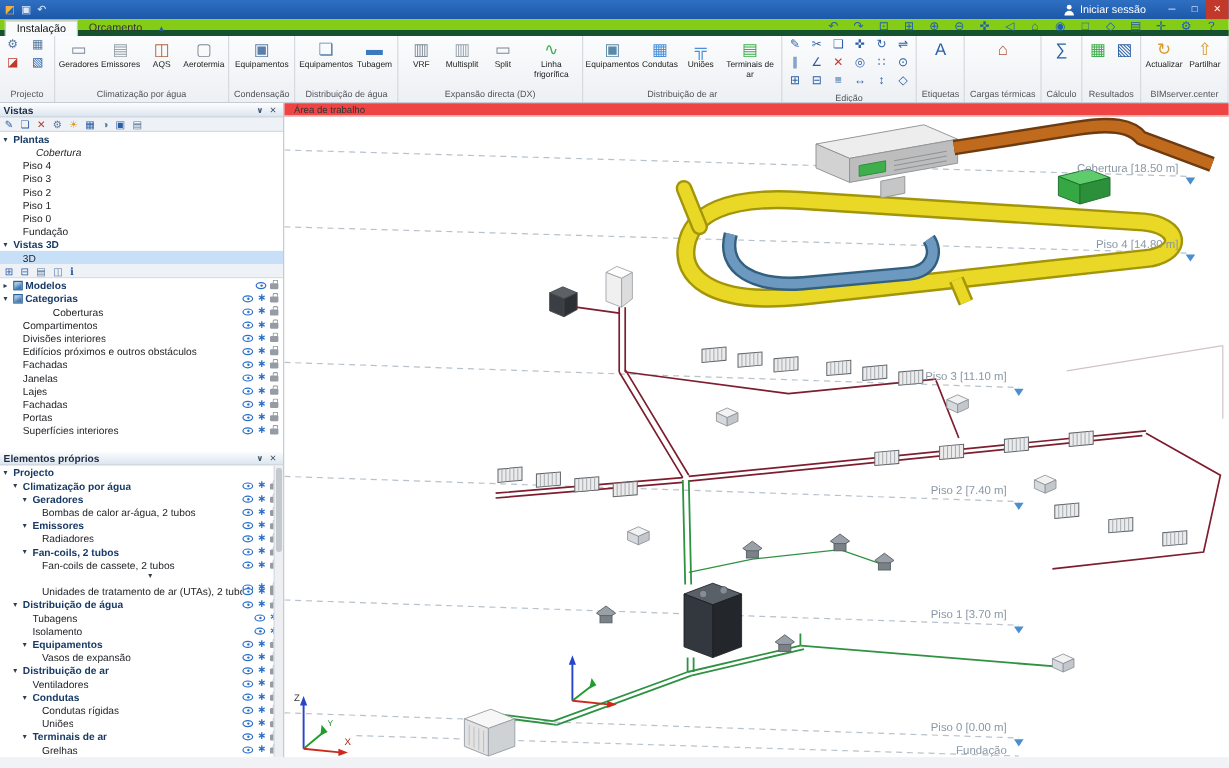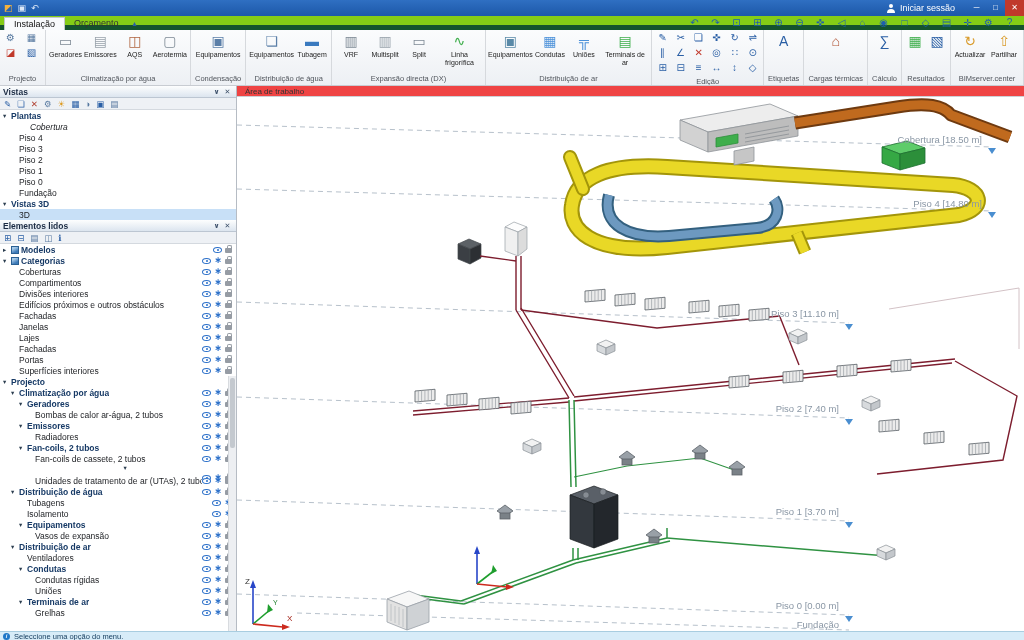--- a/index.html
+++ b/index.html
@@ -388,26 +388,20 @@
               <span class="arrow">▾</span>
               <span class="tlabel">Vistas 3D</span>
             </div>
             <div class="trow selected" style="padding-left: 11px;">
               <span class="arrow"></span>
               <span class="tlabel">3D</span>
             </div>
           </div>
         </div>
         <div class="panel p1">
-          <div class="phead">
-            <span class="ptitle">Elementos lidos</span>
-            <span class="pspacer"></span>
-            <span class="pbtn">∨</span>
-            <span class="pbtn">✕</span>
-          </div>
           <div class="ptoolbar">
             <span class="ticon" style="color: rgb(42, 95, 165);">⊞</span>
             <span class="ticon" style="color: rgb(42, 95, 165);">⊟</span>
             <span class="ticon" style="color: rgb(86, 120, 159);">▤</span>
             <span class="ticon" style="color: rgb(86, 120, 159);">◫</span>
             <span class="ticon" style="color: rgb(42, 95, 165);">ℹ</span>
           </div>
           <div class="tree">
             <div class="trow bold" style="padding-left: 3px;">
               <span class="arrow">▸</span>
@@ -421,21 +415,21 @@
             <div class="trow bold" style="padding-left: 3px;">
               <span class="arrow">▾</span>
               <span class="cube"></span>
               <span class="tlabel">Categorias</span>
               <span class="ticons">
                 <span class="eye"></span>
                 <span class="gearic">∗</span>
                 <span class="lockic"></span>
               </span>
             </div>
-            <div class="trow" style="padding-left: 11px;">
+            <div class="trow" style="padding-left: 11px; gap: 25px;">
               <span class="arrow"></span>
               <span class="tlabel">Coberturas</span>
               <span class="ticons">
                 <span class="eye"></span>
                 <span class="gearic">∗</span>
                 <span class="lockic"></span>
               </span>
             </div>
             <div class="trow" style="padding-left: 11px;">
               <span class="arrow"></span>
@@ -514,20 +508,26 @@
               <span class="tlabel">Superfícies interiores</span>
               <span class="ticons">
                 <span class="eye"></span>
                 <span class="gearic">∗</span>
                 <span class="lockic"></span>
               </span>
             </div>
           </div>
         </div>
         <div class="panel p2">
+          <div class="phead">
+            <span class="ptitle">Elementos próprios</span>
+            <span class="pspacer"></span>
+            <span class="pbtn">∨</span>
+            <span class="pbtn">✕</span>
+          </div>
           <div class="tree">
             <div class="trow bold" style="padding-left: 3px;">
               <span class="arrow">▾</span>
               <span class="tlabel">Projecto</span>
             </div>
             <div class="trow bold" style="padding-left: 11px;">
               <span class="arrow">▾</span>
               <span class="tlabel">Climatização por água</span>
               <span class="ticons">
                 <span class="eye"></span>
@@ -903,18 +903,14 @@
           <text x="602" y="418" text-anchor="end">Piso 1 [3.70 m]</text>
           <use href="#tri" transform="translate(612,426)"></use>
           <text x="602" y="512" text-anchor="end">Piso 0 [0.00 m]</text>
           <use href="#tri" transform="translate(612,520)"></use>
           <text x="602" y="531" text-anchor="end">Fundação</text>
         </g>
       </svg>
     </div>
   </div>
 
-  <div id="statusbar">
-    <span class="info-ic">i</span>
-    <span>Seleccione uma opção do menu.</span>
-  </div>
 
 </div>
 
 </body></html>

